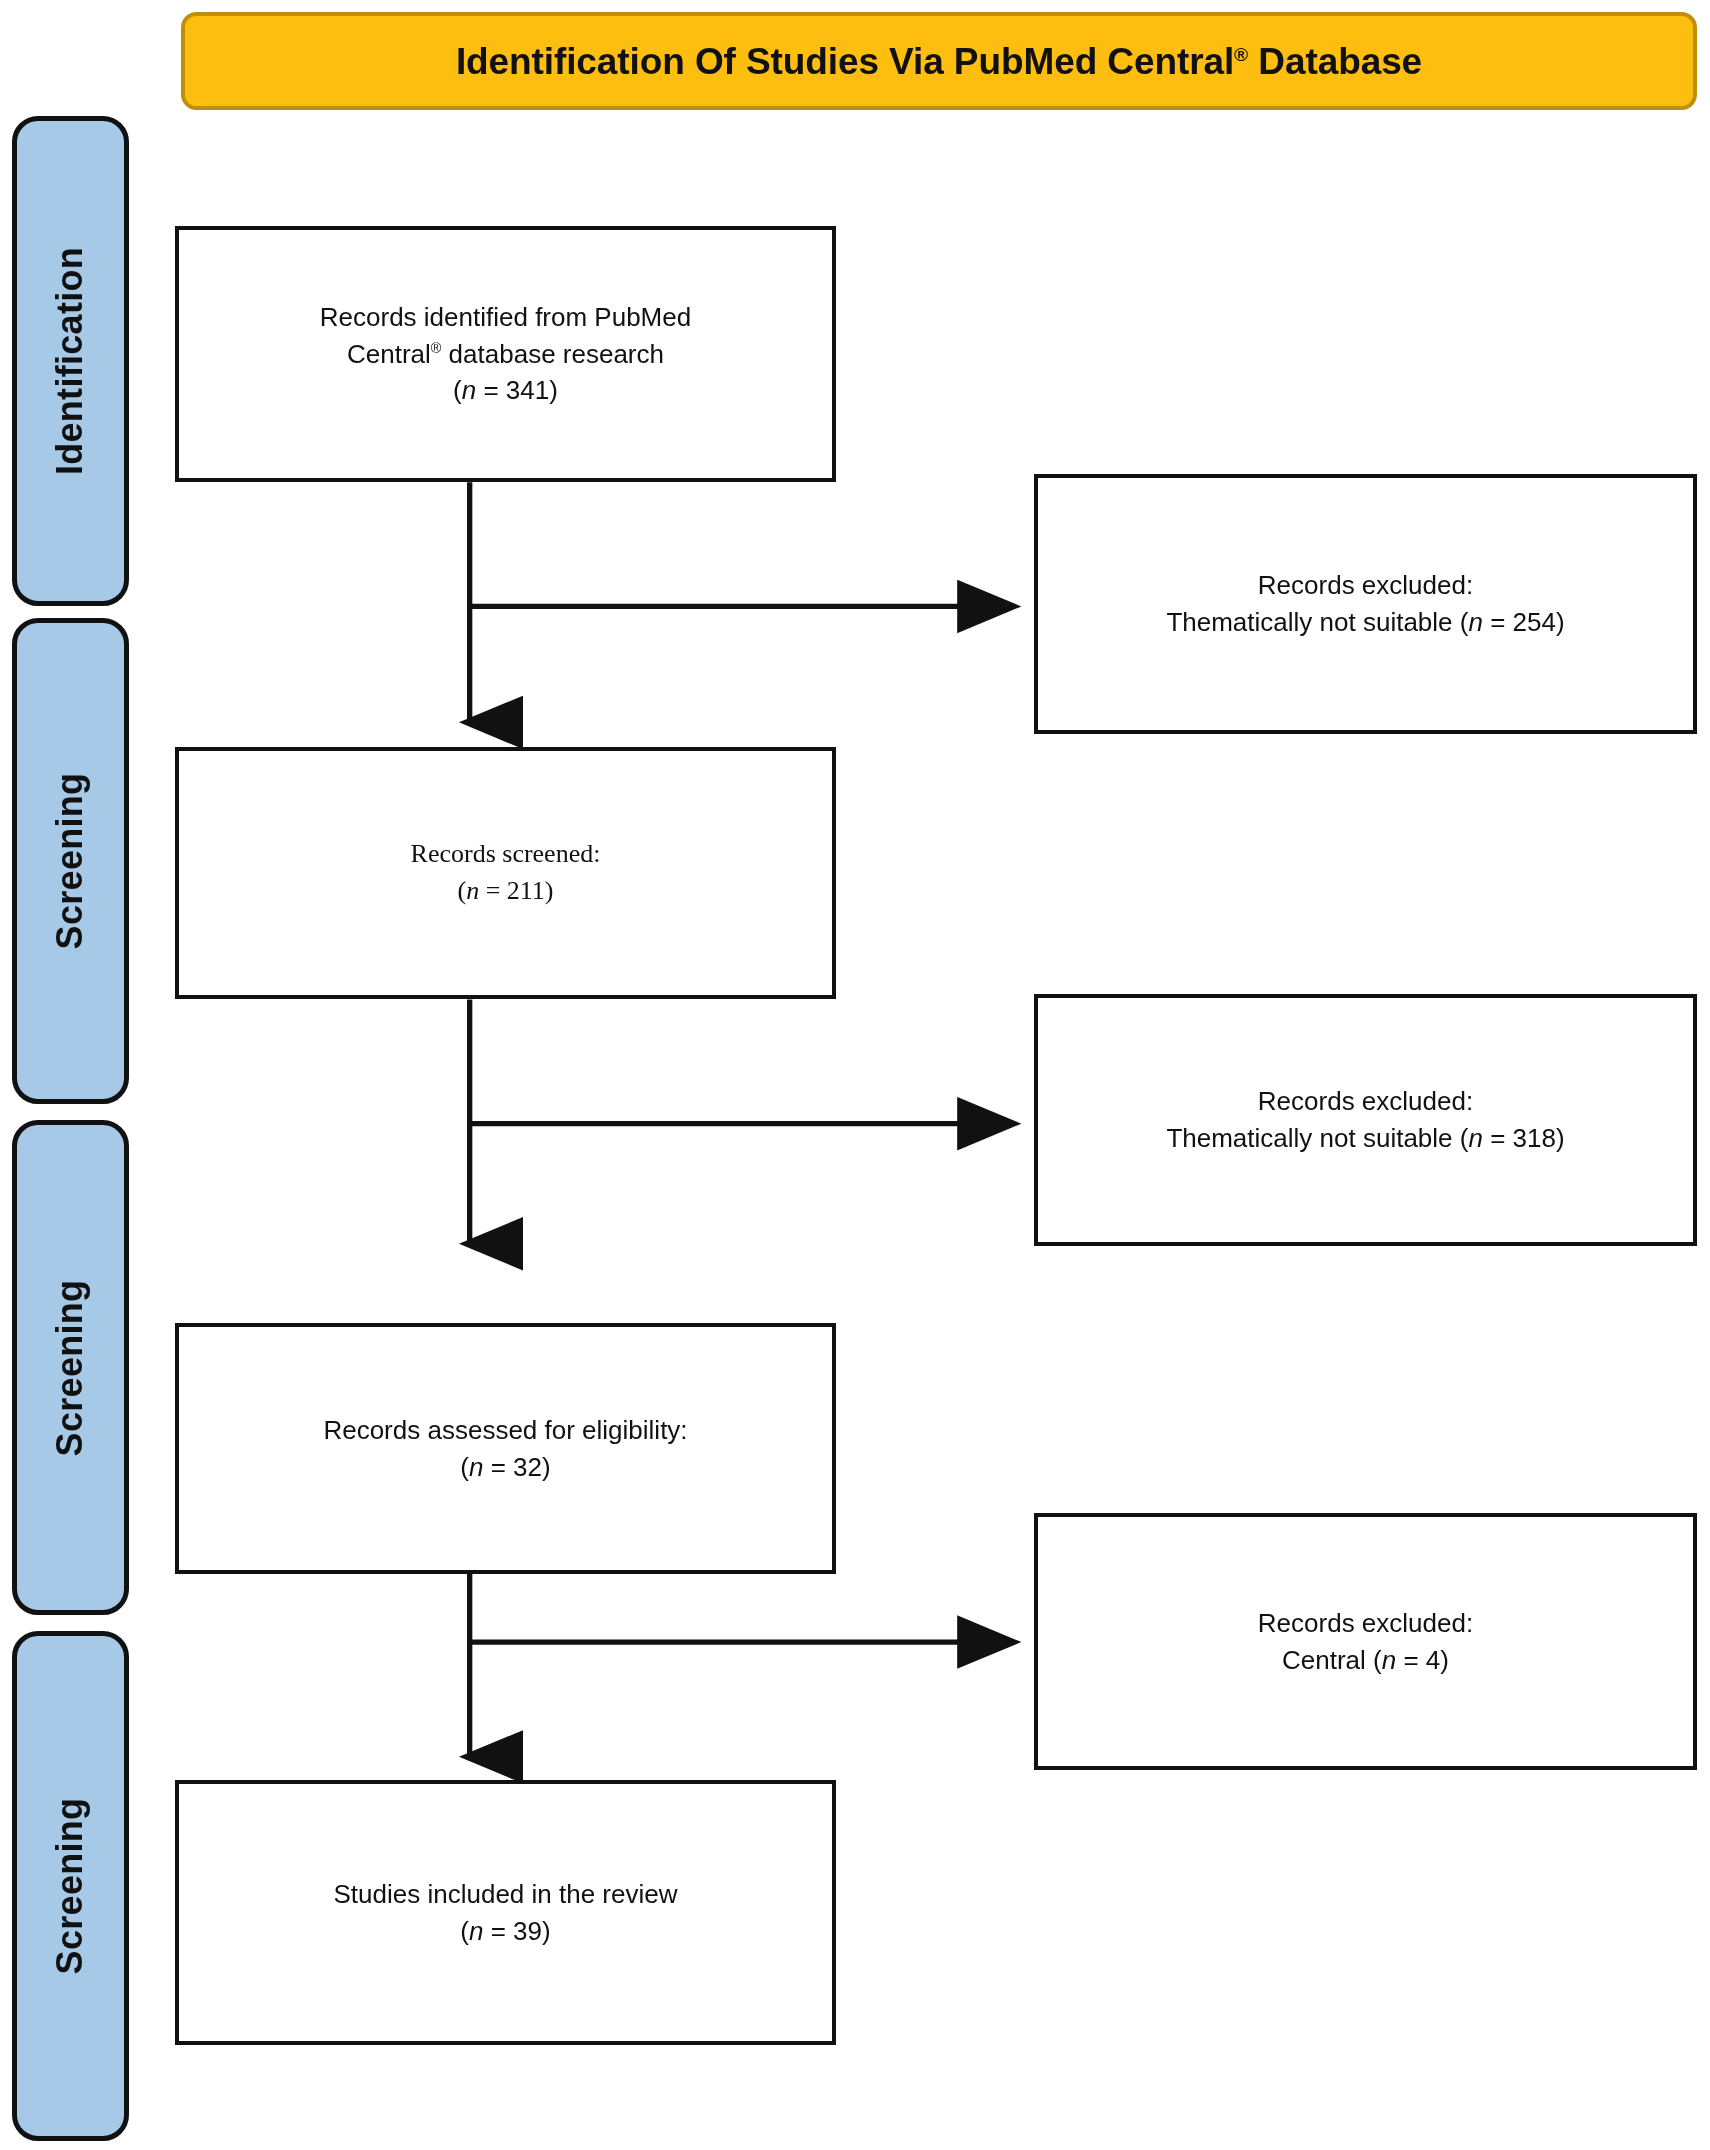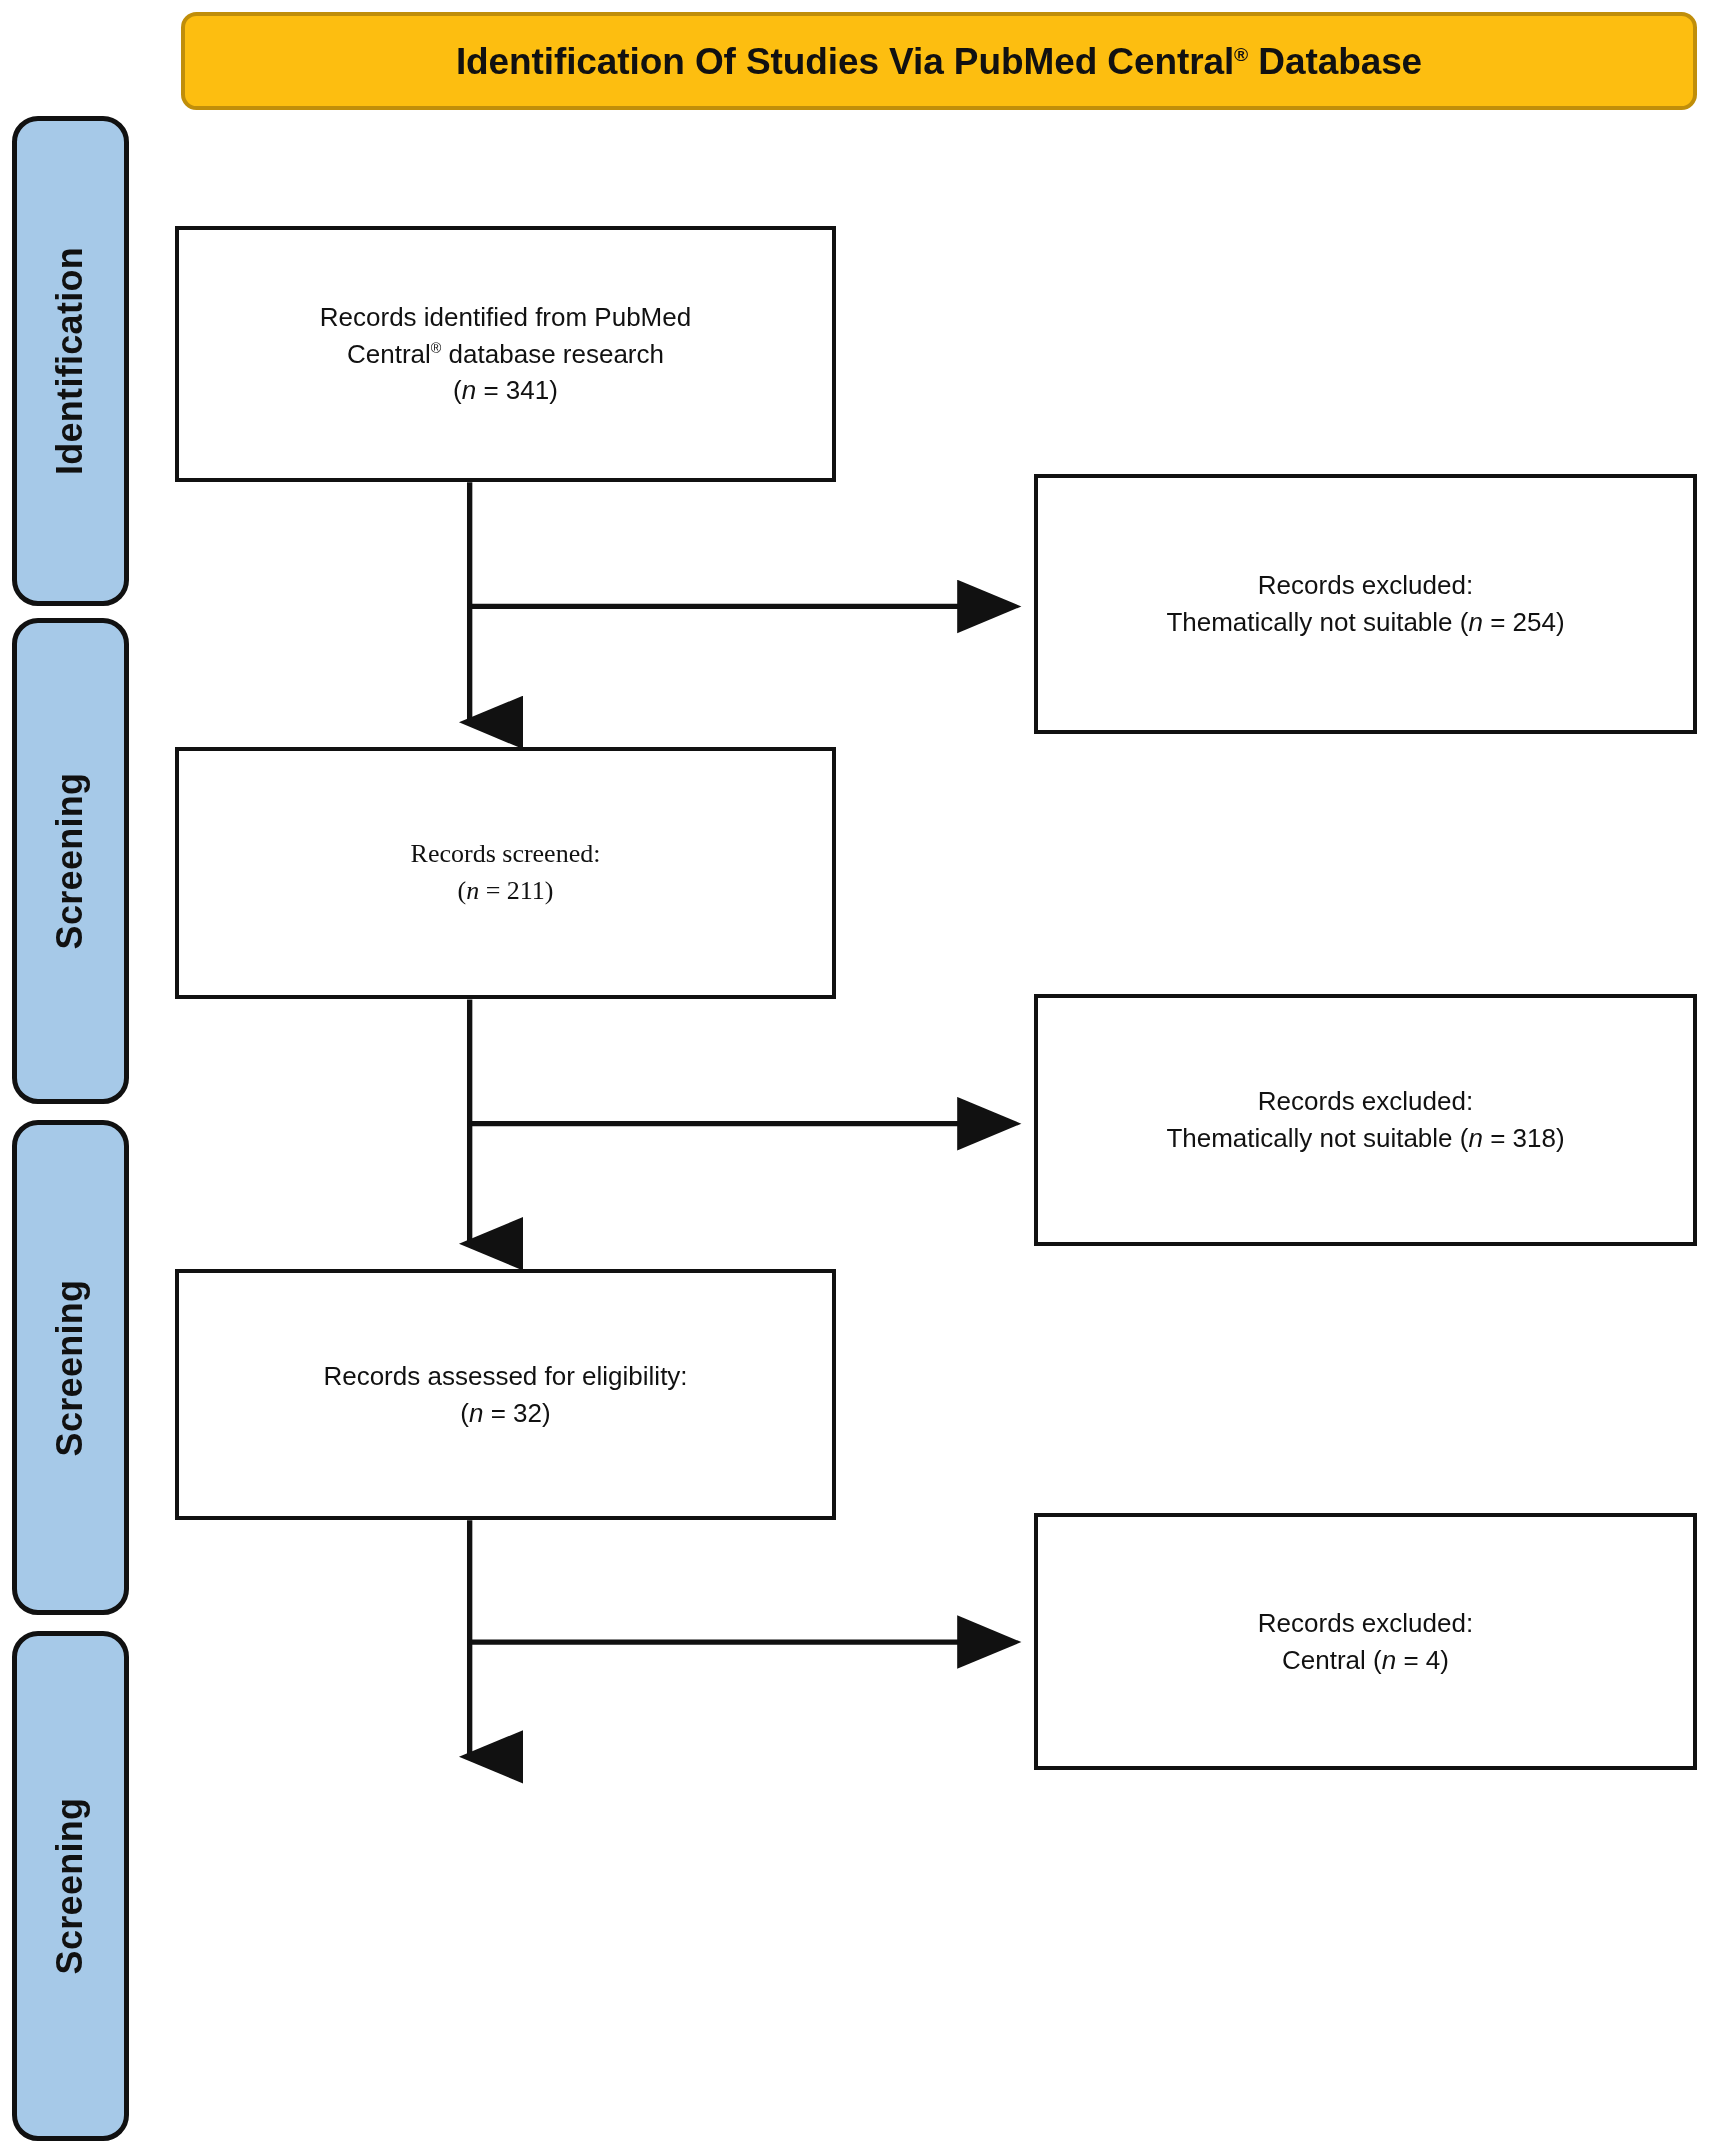--- a/index.html
+++ b/index.html
@@ -99,21 +99,21 @@
   .box-text sup {
     font-size: 0.55em;
     vertical-align: super;
     line-height: 0;
   }
   .box-text i { font-style: italic; }
 
   
   #box-identified  { left: 175px; top: 226px;  width: 661px; height: 256px; }
   #box-screened    { left: 175px; top: 747px; width: 661px; height: 252px; font-family: Liberation Serif, serif; }
-  #box-eligibility { left: 175px; top: 1269px; width: 661px; height: 251px; }
+  #box-eligibility { left: 175px; top: 1323px; width: 661px; height: 251px; }
   #box-included    { left: 175px; top: 1780px; width: 661px; height: 265px; }
 
   
   #box-excluded-1 { left: 1034px; top: 474px;  width: 663px; height: 260px; }
   #box-excluded-2 { left: 1034px; top: 994px; width: 663px; height: 252px; }
   #box-excluded-3 { left: 1034px; top: 1513px; width: 663px; height: 257px; }
 
   
   #connectors {
     position: absolute;
@@ -186,20 +186,23 @@
   </div>
 
   <div class="flow-box" id="box-screened">
     <div class="box-text"><span>Records screened:</span><br><span>(</span><i>n</i><span> = 211)</span></div>
   </div>
 
   <div class="flow-box" id="box-eligibility">
     <div class="box-text"><span>Records assessed for eligibility:</span><br><span>(</span><i>n</i><span> = 32)</span></div>
   </div>
 
+  <div class="flow-box" id="box-included">
+    <div class="box-text"><span>Studies included in the review</span><br><span>(</span><i>n</i><span> = 39)</span></div>
+  </div>
 
   <div class="flow-box" id="box-excluded-1">
     <div class="box-text"><span>Records excluded:</span><br><span>Thematically  not suitable (</span><i>n</i><span> = 254)</span></div>
   </div>
 
   <div class="flow-box" id="box-excluded-2">
     <div class="box-text"><span>Records excluded:</span><br><span>Thematically not suitable (</span><i>n</i><span> = 318)</span></div>
   </div>
 
   <div class="flow-box" id="box-excluded-3">

